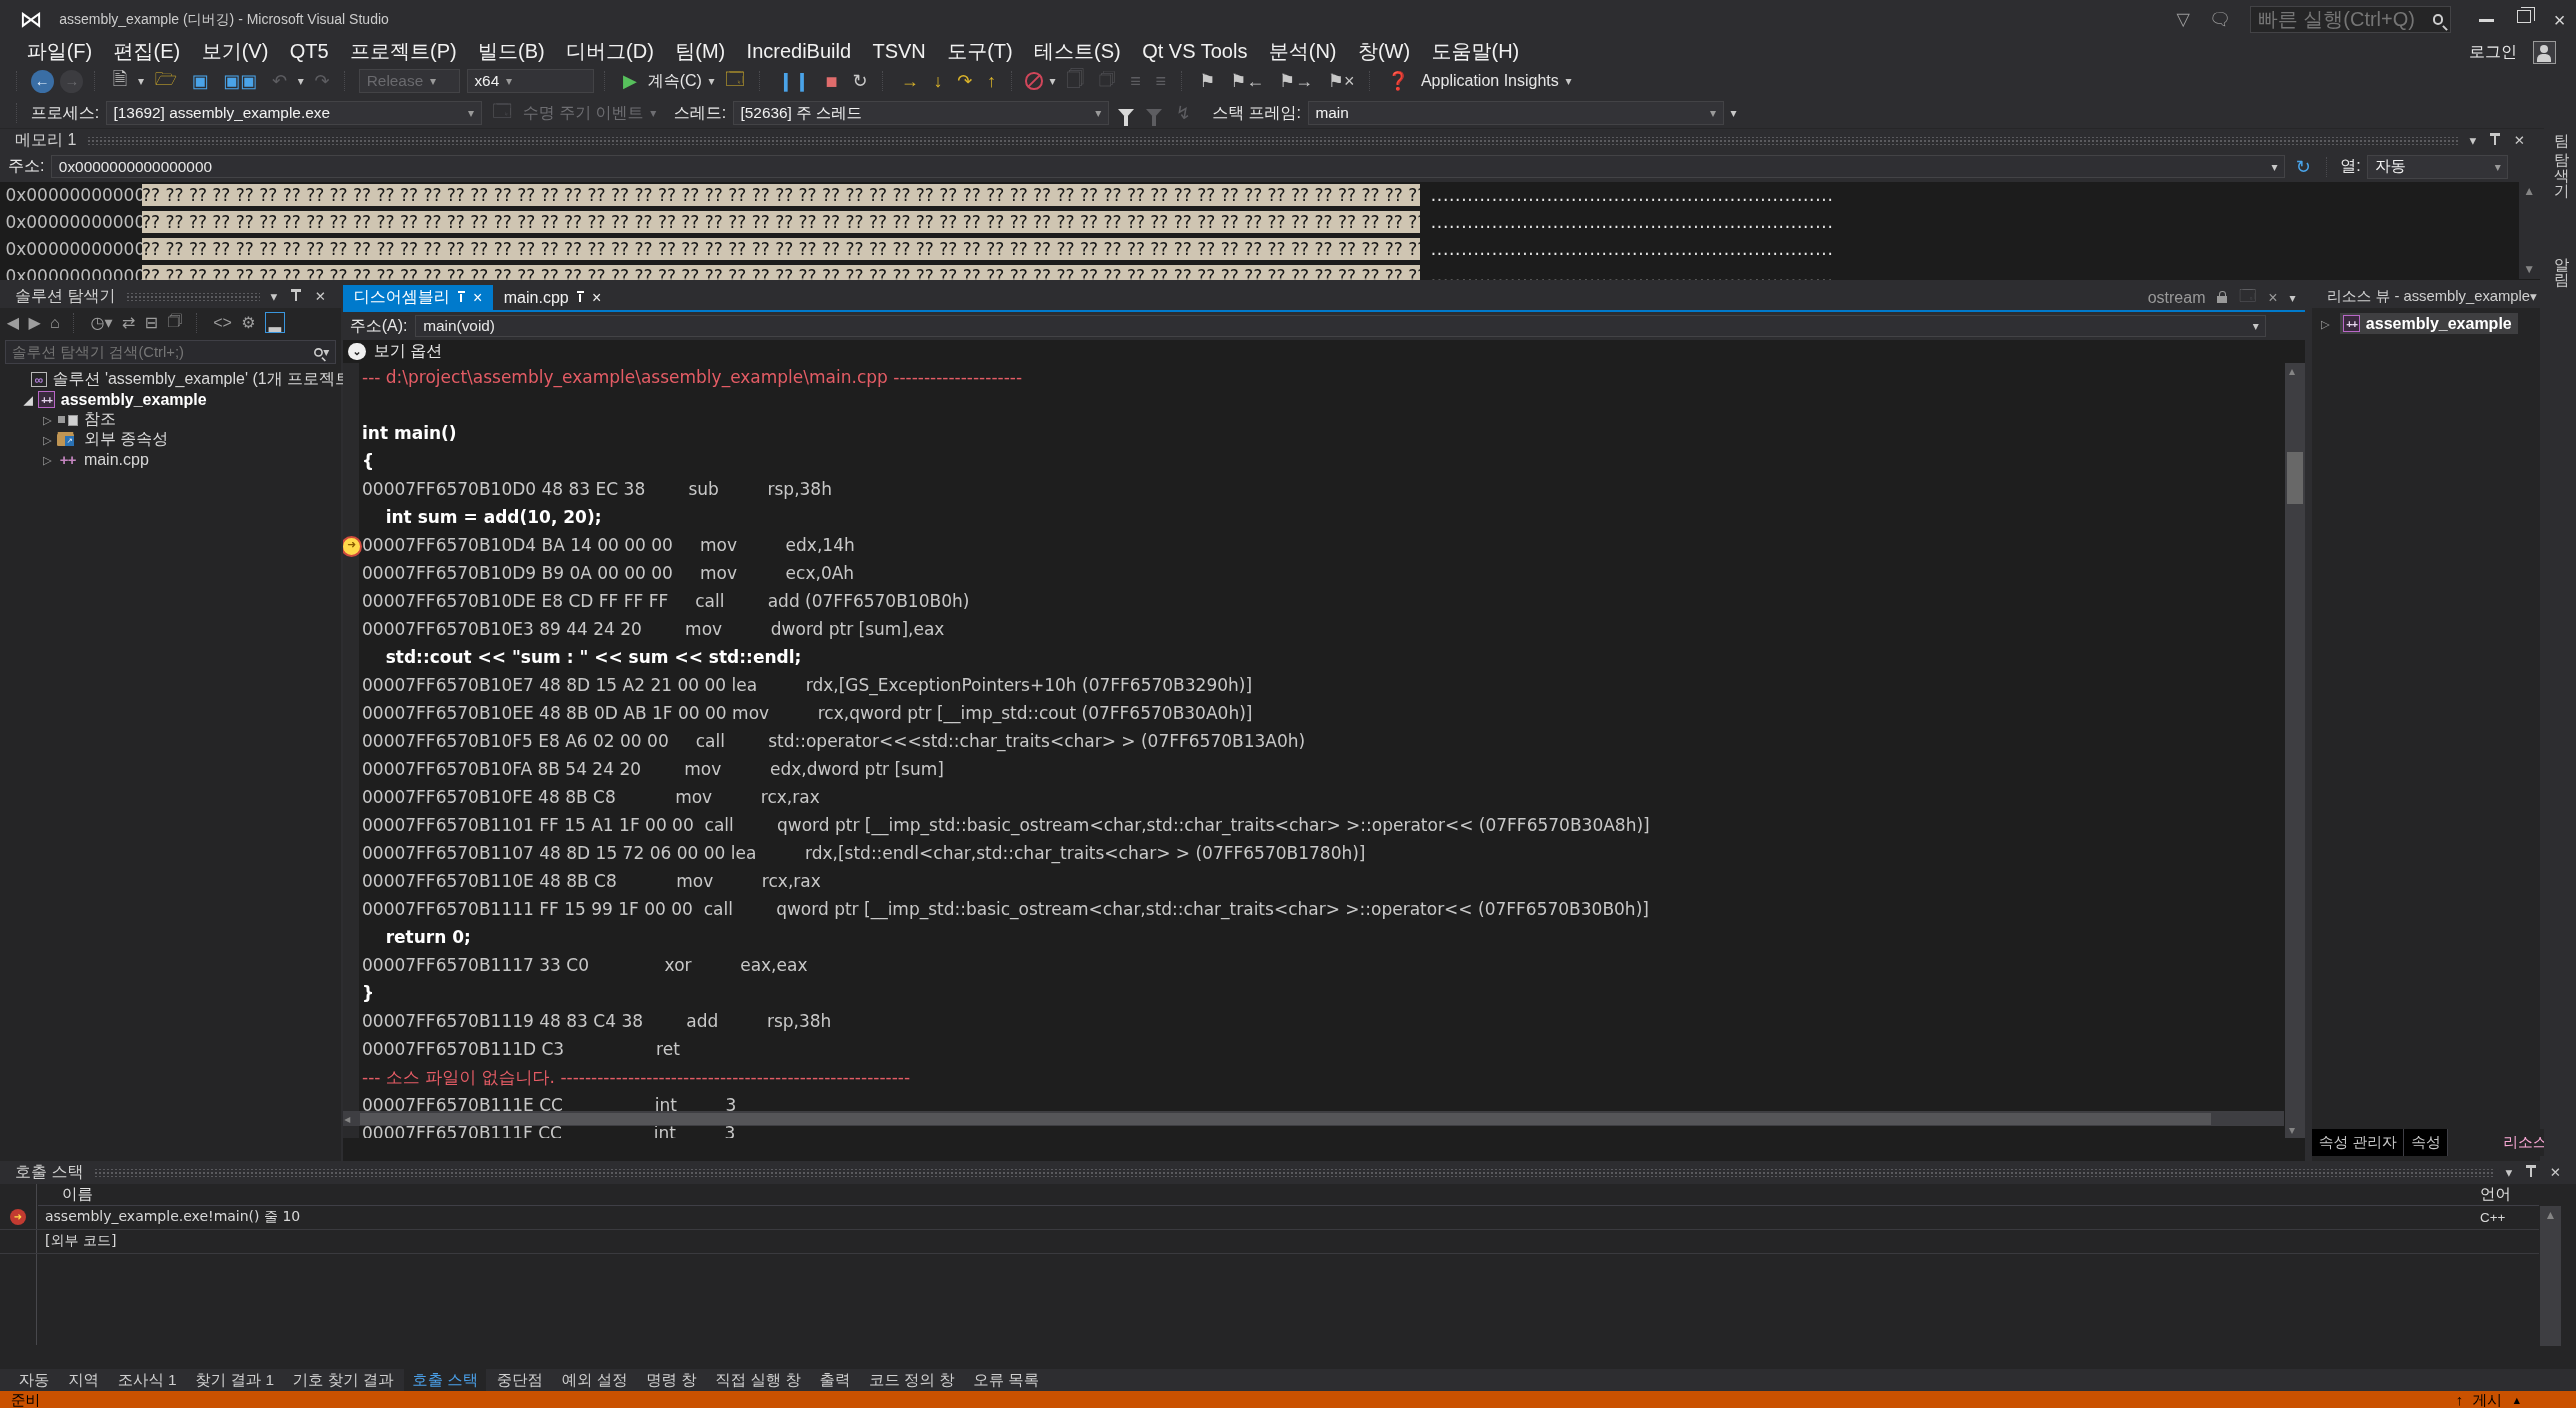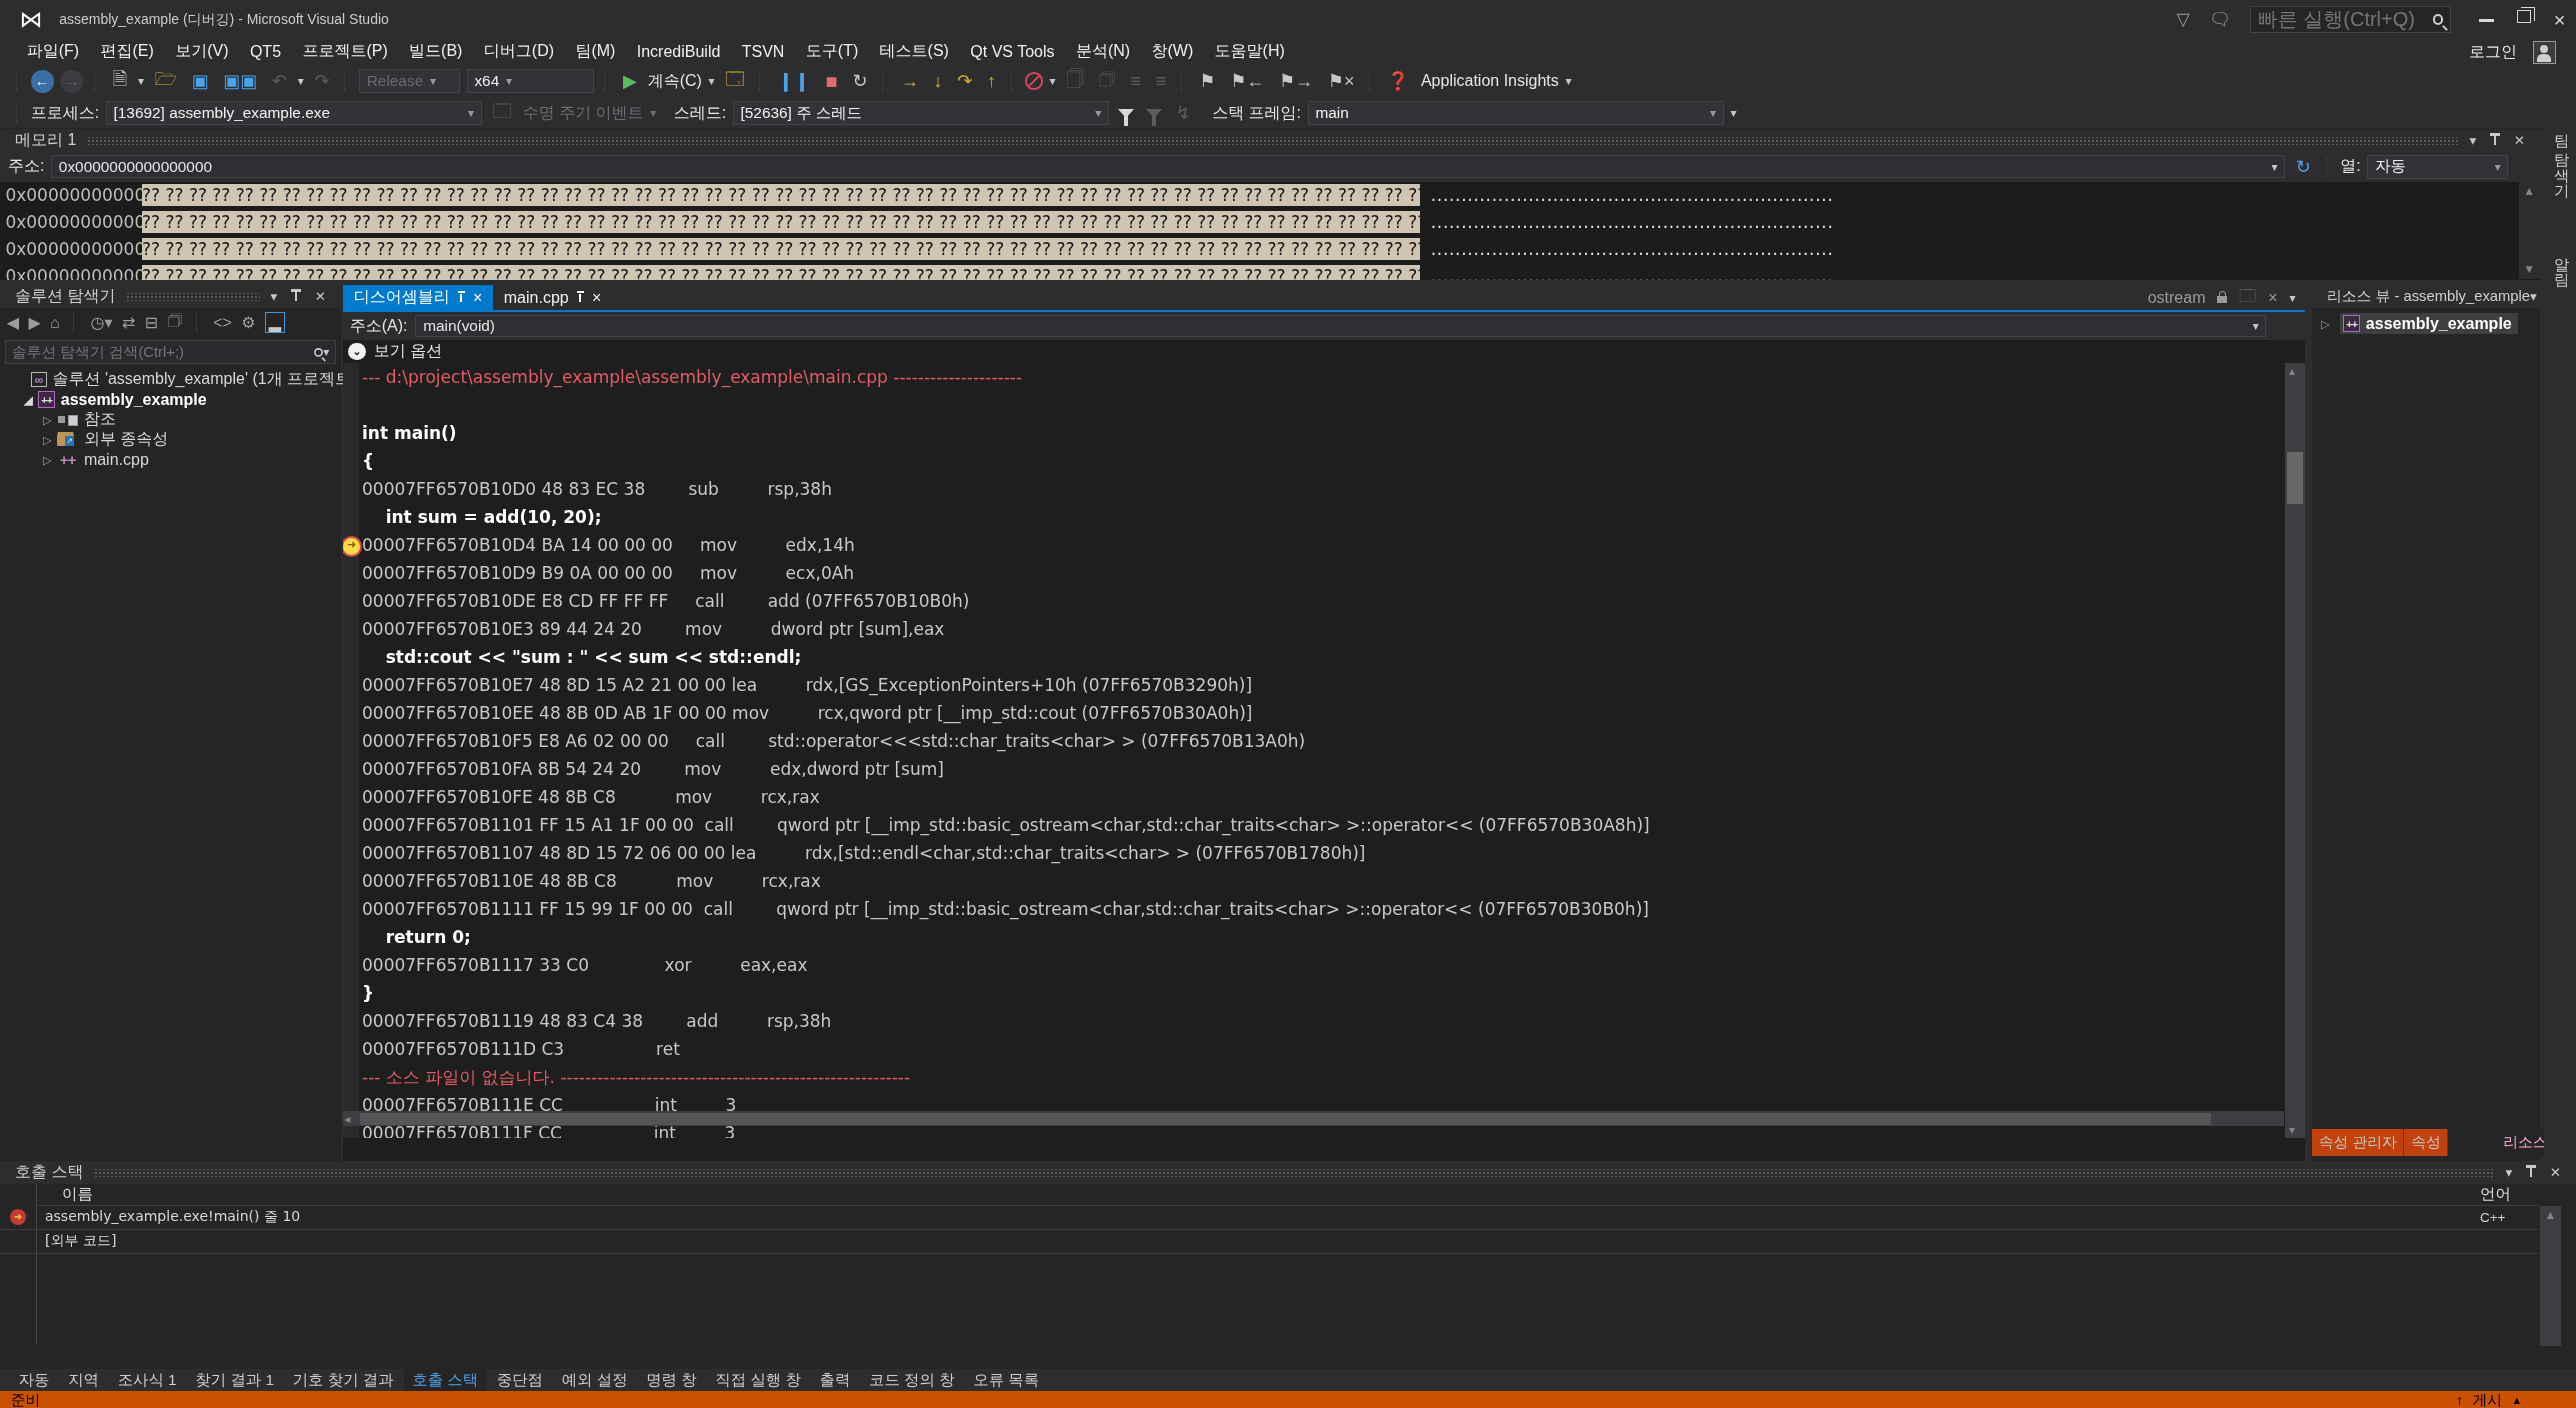--- a/index.html
+++ b/index.html
@@ -18,21 +18,21 @@
   .mag { width:10.7px; height:10.7px; border:2px solid #cfcfcf; border-radius:50%; position:relative; }
   .mag::after { content:""; position:absolute; width:2px; height:6px; background:#cfcfcf; left:9.4px; top:8.7px; transform:rotate(-45deg); }
   .win-btns { display:flex; gap:23px; margin-left:9.4px; }
   .win-btn { color:#d8d8d8; font-size:20px; line-height:20px; }
   .win-min { width:14.8px; height:2.7px; background:#d8d8d8; margin-top:9.4px; }
   .win-max { width:13.4px; height:13.4px; border:1.3px solid #d8d8d8; position:relative; }
   .win-max::before { content:""; position:absolute; left:2.7px; top:-4px; width:13.4px; height:13.4px; border:1.3px solid #d8d8d8; border-left:none; border-bottom:none; }
 
   
   .menubar { position:absolute; left:0; top:39px; width:2576px; height:25.5px; display:flex; align-items:center; padding-left:16px; gap:0; }
-  .menu-item { font-size:16px; color:#f1f1f1; padding:2.7px 10.7px; }
+  .menu-item { font-size:20px; color:#f1f1f1; padding:2.7px 10.7px; }
   .menu-right { position:absolute; right:20px; top:39px; height:27px; display:flex; align-items:center; gap:16px; }
   .signin { font-size:16px; color:#e8e8e8; }
   .avatar { width:23px; height:23px; border:1.3px solid #9a9a9a; position:relative; background:#3c3c40; }
   .avatar::before { content:""; position:absolute; left:6px; top:2.7px; width:8px; height:8px; border-radius:50%; background:#cfcfcf; }
   .avatar::after { content:""; position:absolute; left:3.4px; top:12px; width:13.4px; height:8px; border-radius:5.4px 5.4px 0 0; background:#cfcfcf; }
 
   
   .toolbar1 { position:absolute; left:0; top:64px; width:2576px; height:34px; display:flex; align-items:center; gap:6.7px; padding-left:12px; }
   .toolbar2 { position:absolute; left:0; top:98px; width:2576px; height:31px; display:flex; align-items:center; gap:6.7px; padding-left:12px; border-bottom:0.7px solid #262628; }
   .grip { width:4px; height:20px; border-left:1.3px dotted #4a4a4e; margin:0 4px; }
@@ -138,21 +138,21 @@
   .vthumb { position:absolute; left:2px; top:89px; width:16px; height:52px; background:#686868; }
   .hscroll { position:absolute; left:0; bottom:12px; width:1941px; height:14.8px; background:#3e3e42; }
   .hthumb { position:absolute; left:17.4px; top:1.3px; width:1851px; height:12px; background:#555558; }
 
   
   .resview { position:absolute; left:2312px; top:0; width:228px; height:876px; background:#252526; }
   .rv-item { display:flex; align-items:center; gap:5.4px; margin:5.4px 4px; }
   .rv-sel { display:flex; align-items:center; gap:5.4px; background:#3f3f41; padding:1.3px 6.7px 1.3px 2.7px; }
   .rv-label { font-size:16px; font-weight:bold; color:#ffffff; white-space:nowrap; }
   .rv-tabs { position:absolute; left:0; bottom:5.4px; width:228px; display:flex; font-size:14.8px; }
-  .rv-tab { padding:4px 6.7px; color:#c8c8c8; background:#c2410c; border-right:0.7px solid #3f3f46; white-space:nowrap; }
+  .rv-tab { padding:4px 6.7px; color:#c8c8c8; background:#000000; border-right:0.7px solid #3f3f46; white-space:nowrap; }
   .rv-tab.active { background:#252526; color:#f9a8d4;margin-left:48px; }
 
   
   .sidestrip { position:absolute; left:2544px; top:64px; width:32px; height:1304px; background:#2d2d30; }
   .v-tab { writing-mode:vertical-rl; font-size:15.4px; color:#cccccc; position:absolute; left:6.7px; white-space:nowrap; }
 
   
   .callstack { position:absolute; left:0; top:1161px; width:2576px; height:208px; background:#252526; }
   .cs-grid { position:relative; height:161px; }
   .cs-gutter { position:absolute; left:0; top:0; width:37px; height:161px; border-right:1.3px solid #48484c; }

